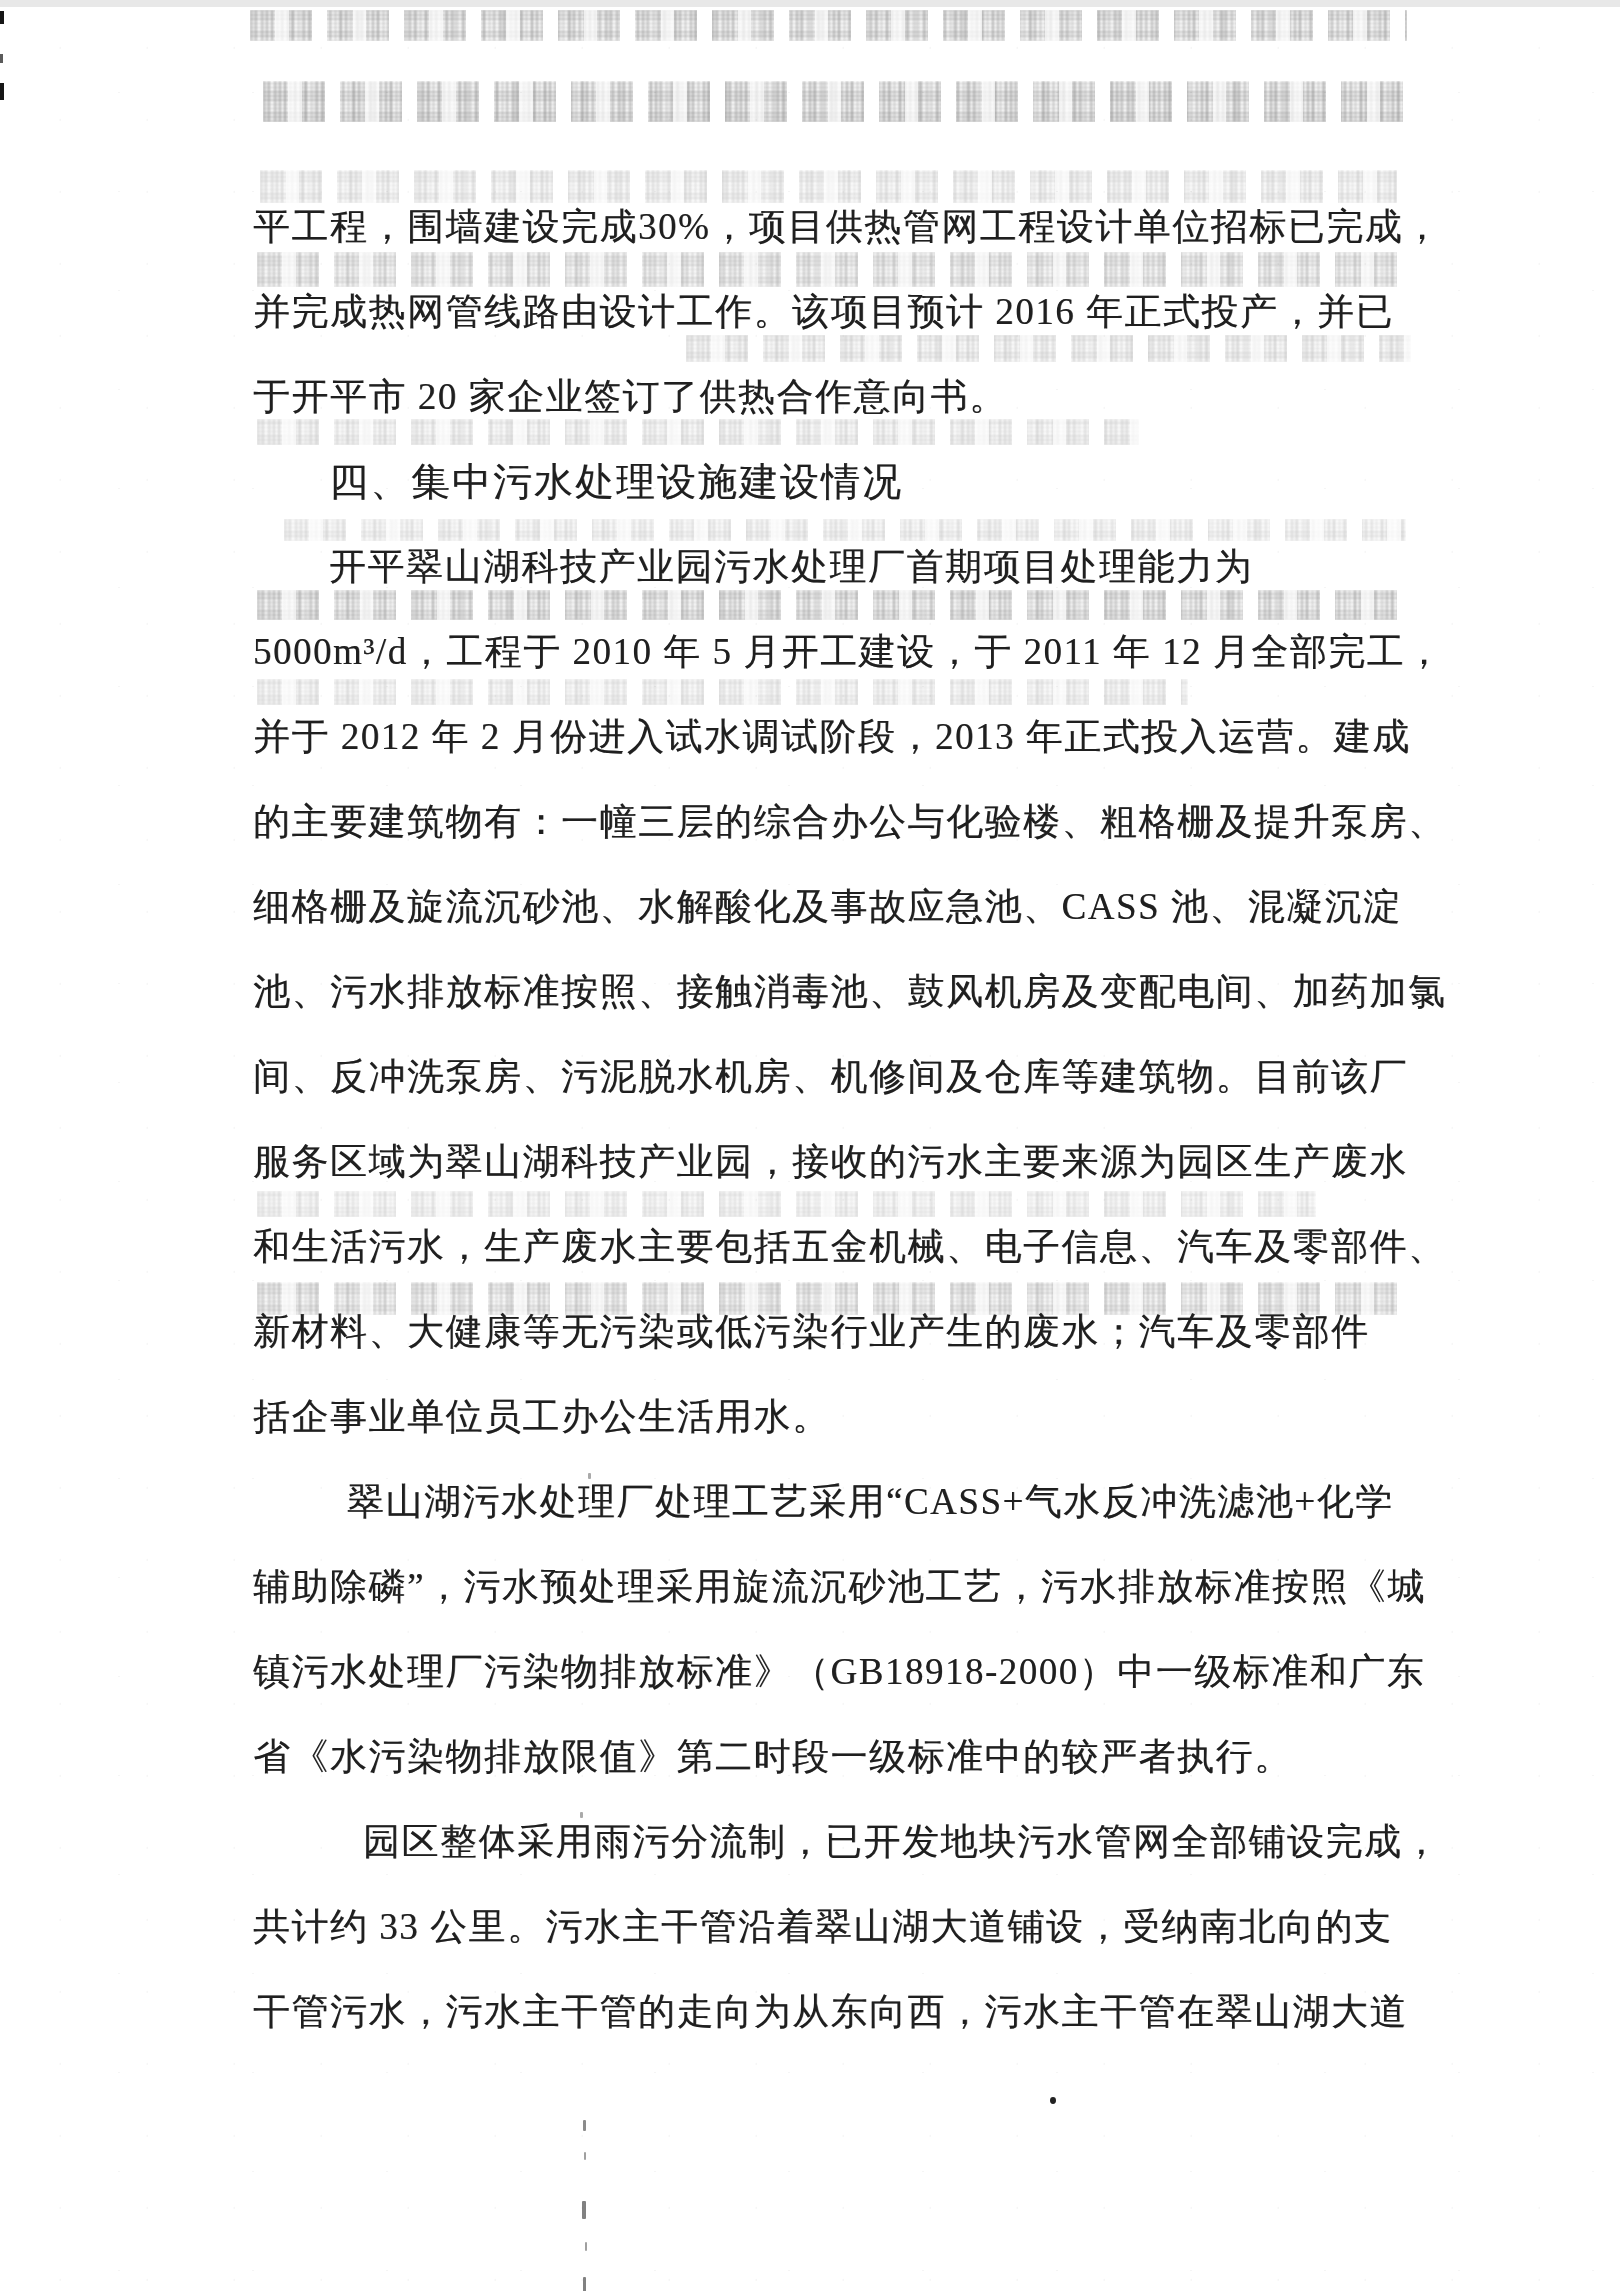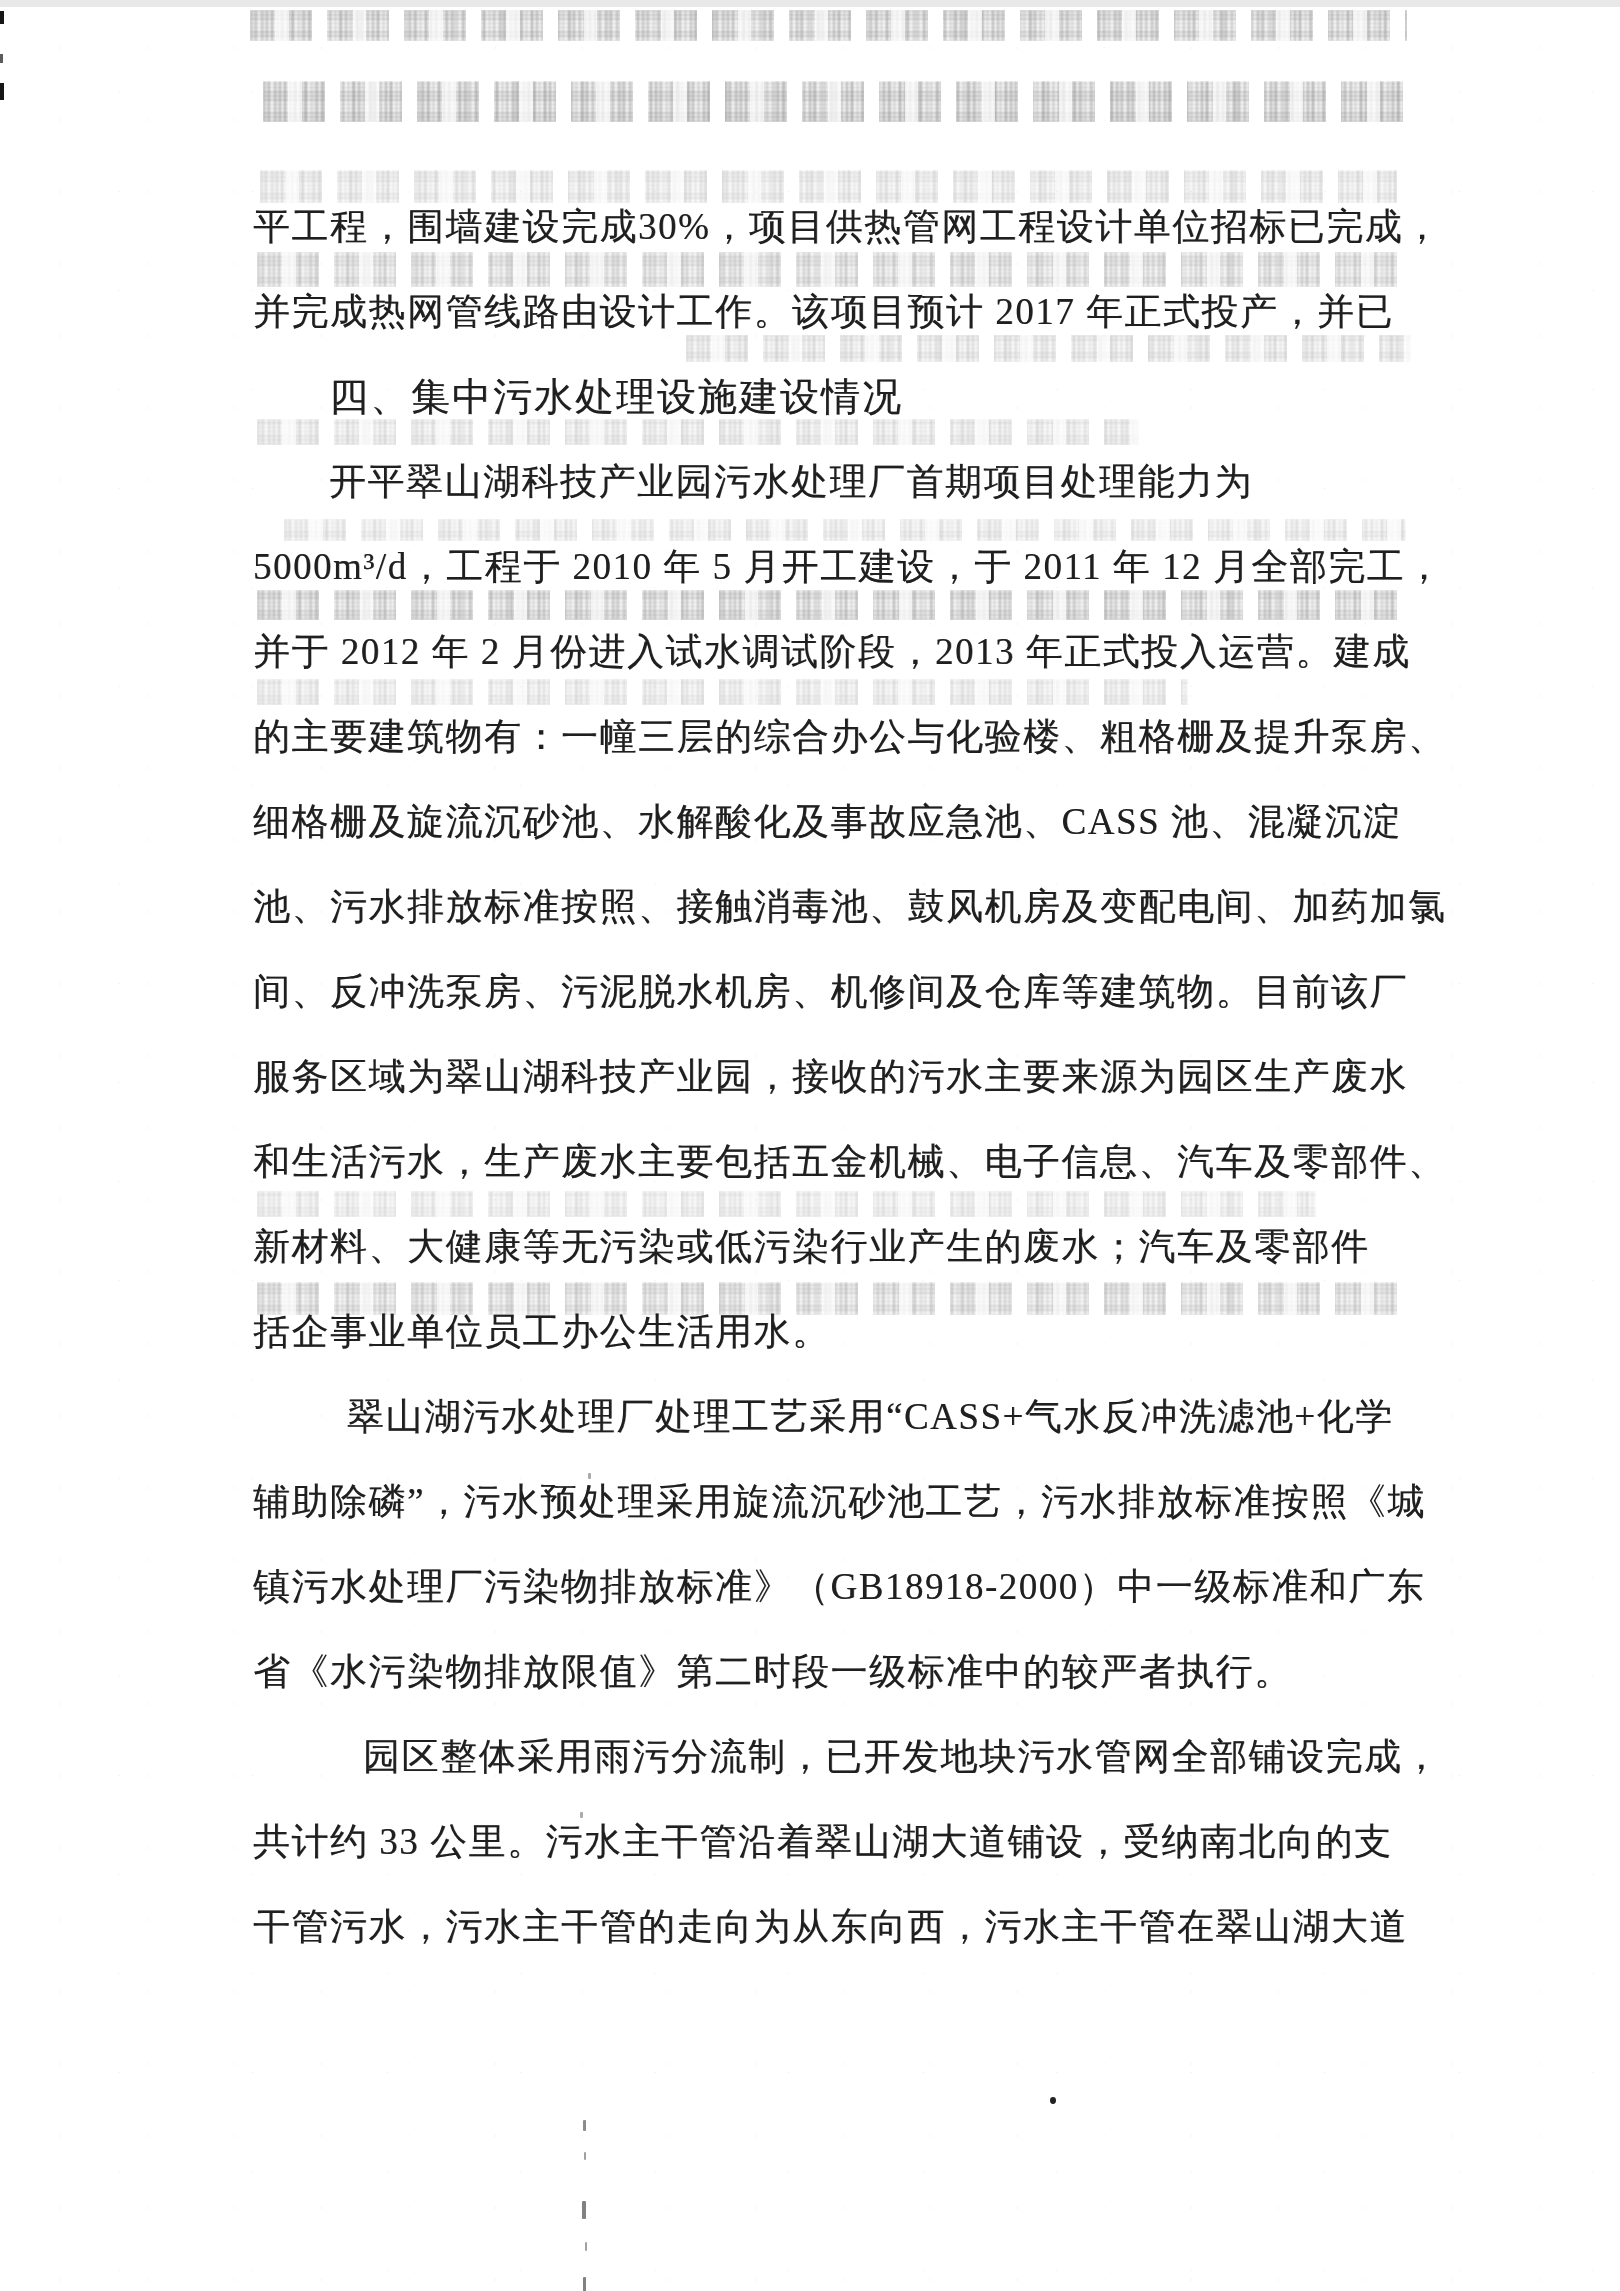--- a/index.html
+++ b/index.html
@@ -103,21 +103,22 @@
   <div class="speck s2"></div>
   <div class="speck s3"></div>
   <div class="speck s4"></div>
   <div class="speck s5"></div>
   <div class="speck s6"></div>
   <div class="speck s7"></div>
   <div class="speck s8"></div>
 
   <div class="textblock">
     <div class="line">平工程，围墙建设完成30%，项目供热管网工程设计单位招标已完成，</div>
-    <div class="line">并完成热网管线路由设计工作。该项目预计 2017 年正式投产，并已</div>
+    <div class="line">并完成热网管线路由设计工作。该项目预计 2016 年正式投产，并已</div>
+    <div class="line">于开平市 20 家企业签订了供热合作意向书。</div>
     <div class="line heading ind-a">四、集中污水处理设施建设情况</div>
     <div class="line ind-a">开平翠山湖科技产业园污水处理厂首期项目处理能力为</div>
     <div class="line">5000m³/d，工程于 2010 年 5 月开工建设，于 2011 年 12 月全部完工，</div>
     <div class="line">并于 2012 年 2 月份进入试水调试阶段，2013 年正式投入运营。建成</div>
     <div class="line">的主要建筑物有：一幢三层的综合办公与化验楼、粗格栅及提升泵房、</div>
     <div class="line">细格栅及旋流沉砂池、水解酸化及事故应急池、CASS 池、混凝沉淀</div>
     <div class="line">池、污水排放标准按照、接触消毒池、鼓风机房及变配电间、加药加氯</div>
     <div class="line">间、反冲洗泵房、污泥脱水机房、机修间及仓库等建筑物。目前该厂</div>
     <div class="line">服务区域为翠山湖科技产业园，接收的污水主要来源为园区生产废水</div>
     <div class="line">和生活污水，生产废水主要包括五金机械、电子信息、汽车及零部件、</div>

